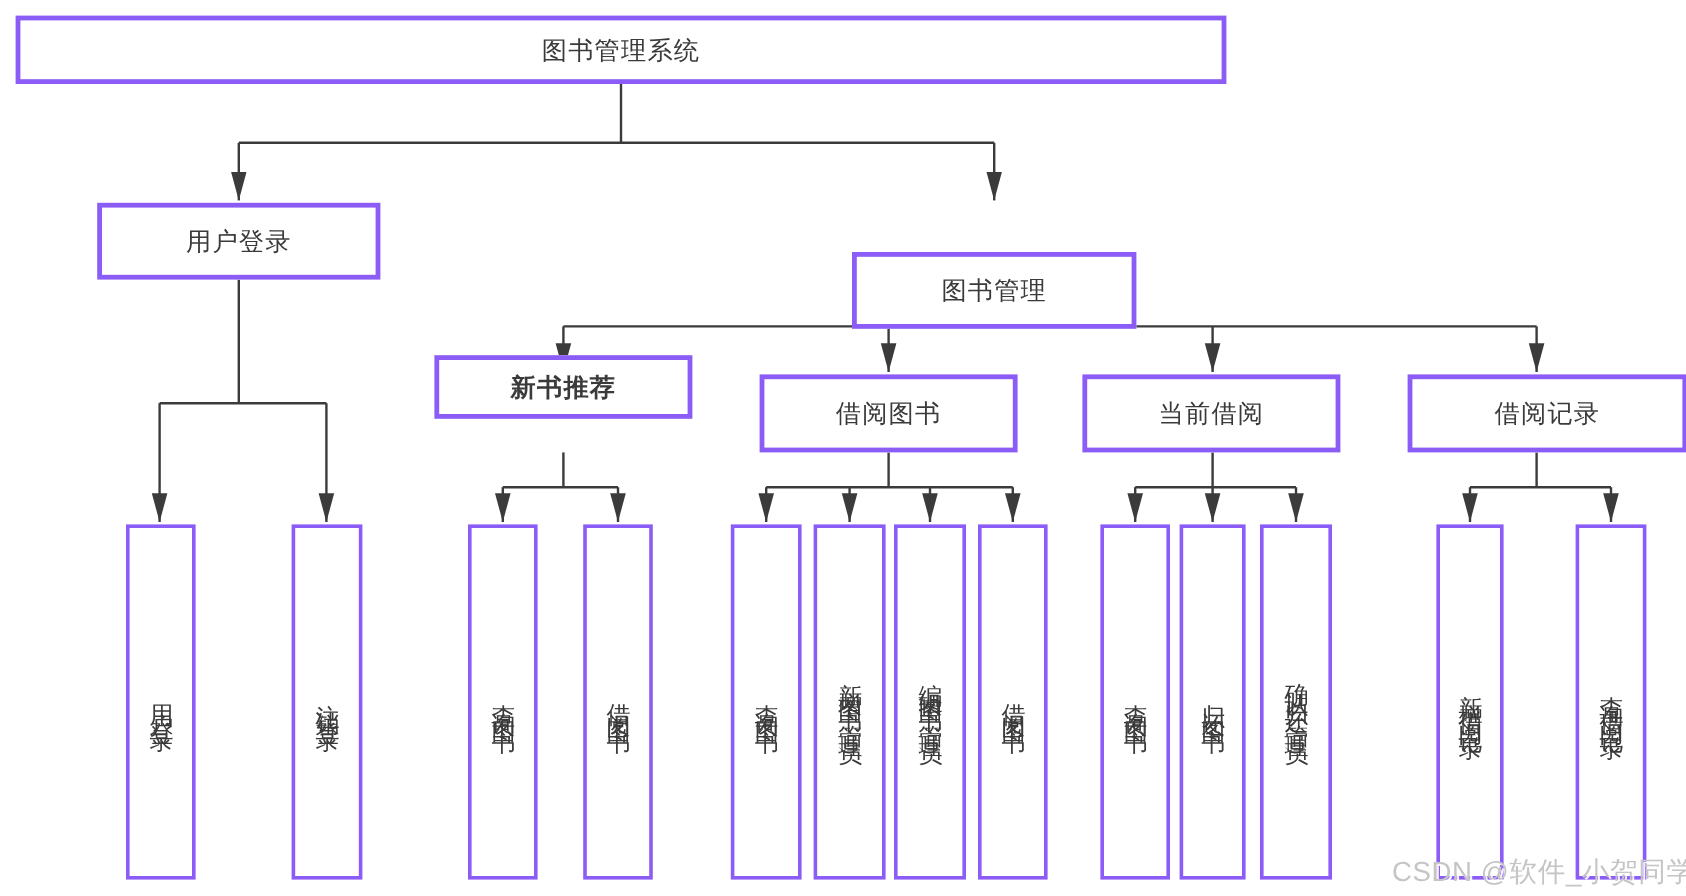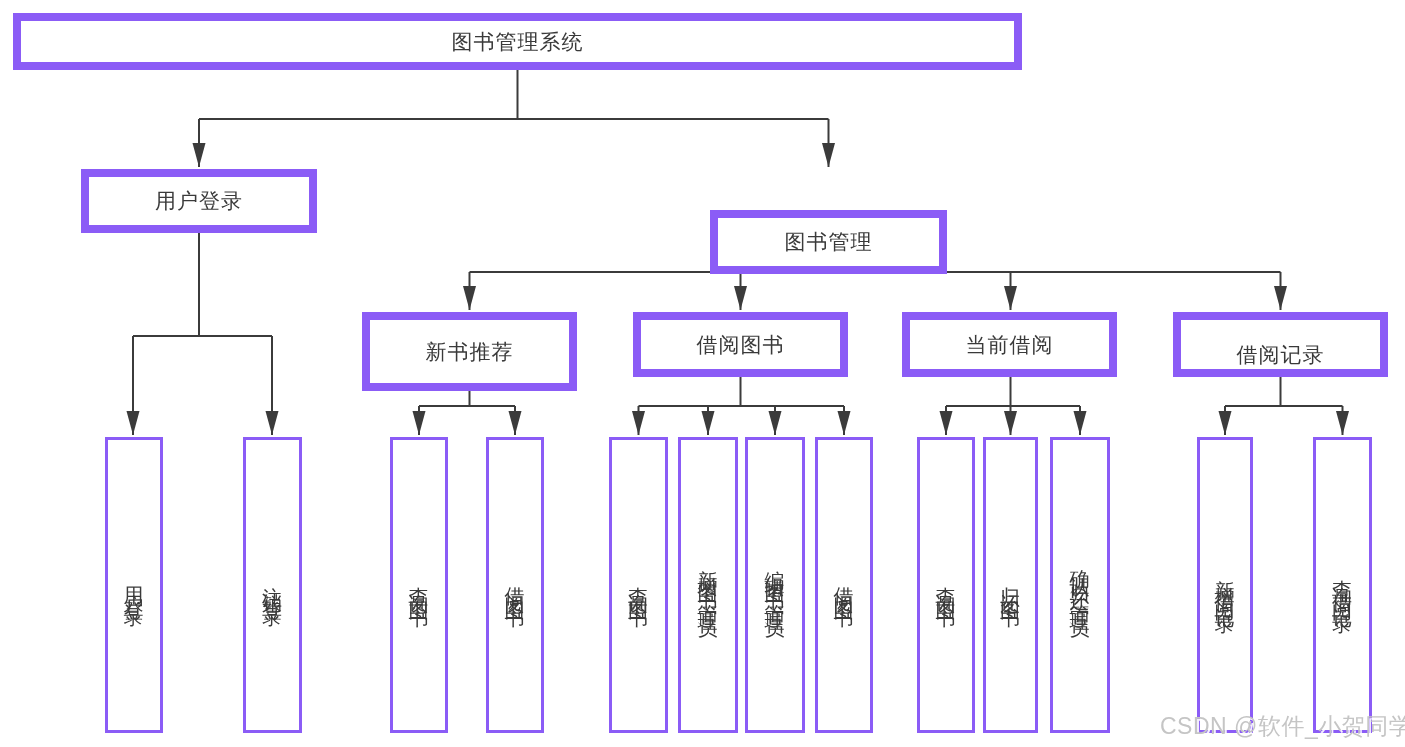--- a/index.html
+++ b/index.html
@@ -8,44 +8,44 @@
     width: 1405px;
     height: 747px;
     background: #ffffff;
     font-family: "Liberation Sans", sans-serif;
     overflow: hidden;
   }
   svg.wires { position: absolute; left: 0; top: 0; }
   .node {
     position: absolute;
     background: #ffffff;
-    border: 8px solid #8b5cf6;
+    border: 4px solid #8b5cf6;
     box-sizing: border-box;
     display: flex;
     align-items: center;
     justify-content: center;
     color: #3a3a3a;
   }
   .wide { font-size: 21px; letter-spacing: 1px; white-space: nowrap; }
   .tall { border-width: 3px; }
   .tall .vtext {
     writing-mode: vertical-rl;
     text-orientation: mixed;
     font-size: 20px;
     letter-spacing: 7px;
     line-height: 1.1;
   }
   
   .n-root    { left: 13px;   top: 13px;  width: 1009px; height: 57px; }
   .n-login   { left: 81px;   top: 169px; width: 236px;  height: 64px; }
   .n-mgmt    { left: 710px;  top: 169px; width: 237px;  height: 64px; margin-top: 41px; }
-  .n-rec     { left: 362px;  top: 312px; width: 215px;  height: 79px; }
+  .n-rec     { left: 362px;  top: 296px; width: 215px;  height: 53px; font-weight: bold; }
   .n-bor     { left: 633px;  top: 312px; width: 215px;  height: 65px; }
   .n-cur     { left: 902px;  top: 312px; width: 215px;  height: 65px; }
-  .n-rdc     { left: 1173px; top: 312px; width: 215px;  height: 65px; align-items: flex-end; }
+  .n-rdc     { left: 1173px; top: 312px; width: 233px;  height: 65px; }
   
   .t { top: 437px; height: 296px; }
   .t-login      { left: 105px;  width: 58px; }
   .t-logout     { left: 243px;  width: 59px; }
   .t-rec-query  { left: 390px;  width: 58px; }
   .t-rec-borrow { left: 486px;  width: 58px; }
   .t-bor-query  { left: 609px;  width: 59px; }
   .t-bor-add    { left: 678px;  width: 60px; }
   .t-bor-edit   { left: 745px;  width: 60px; }
   .t-bor-borrow { left: 815px;  width: 58px; }

